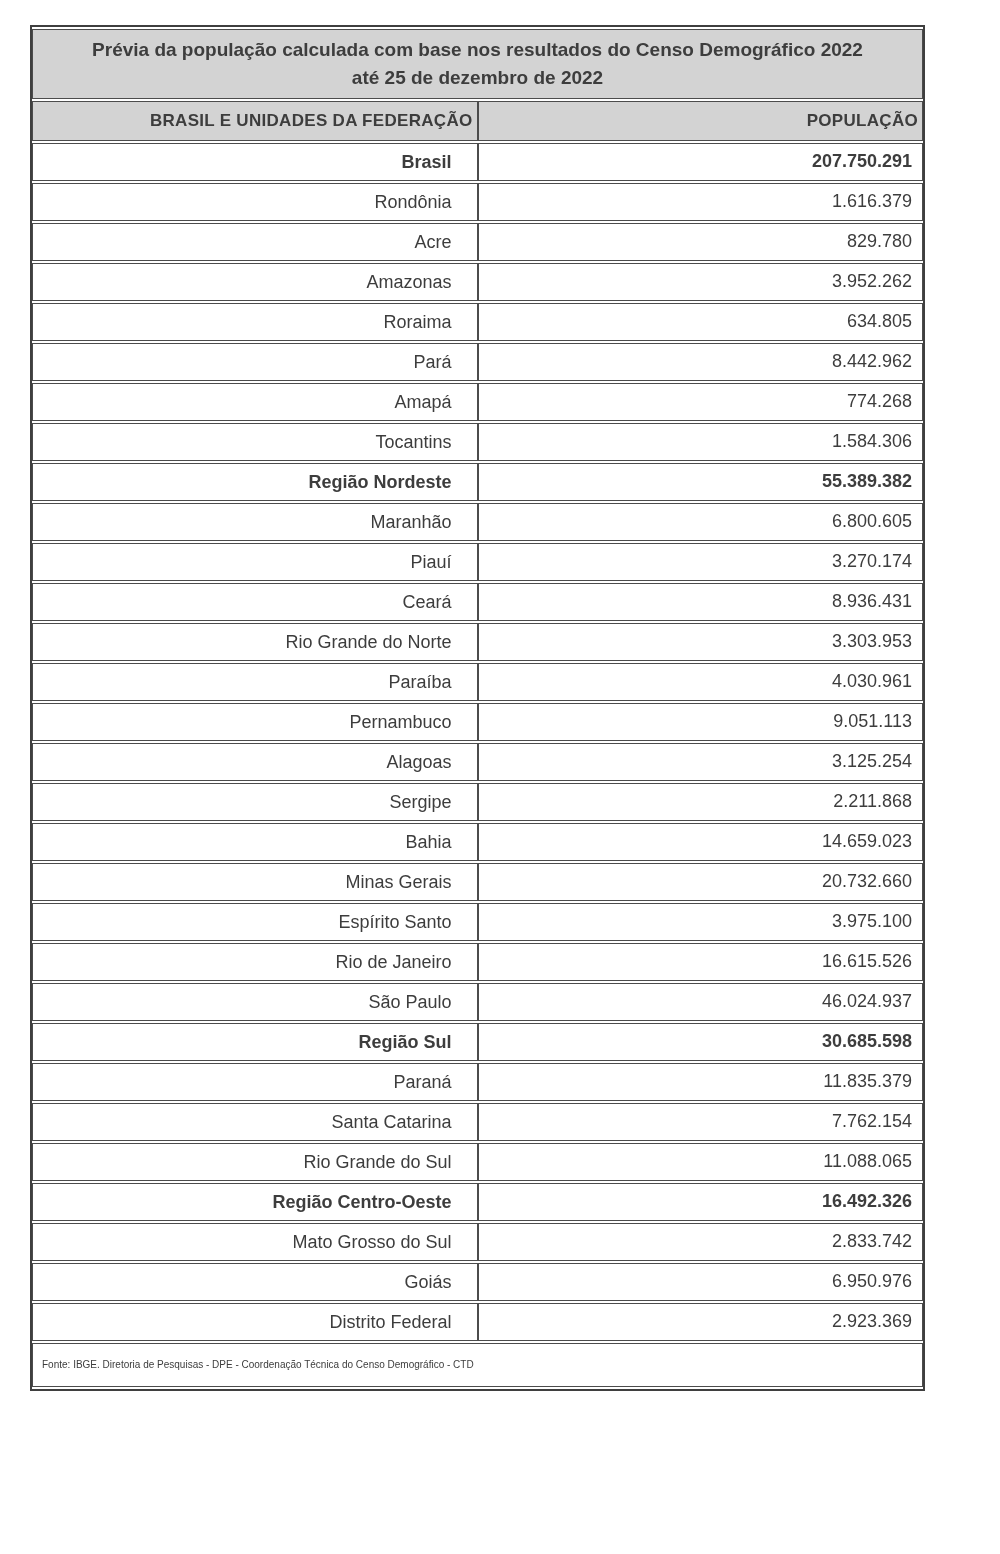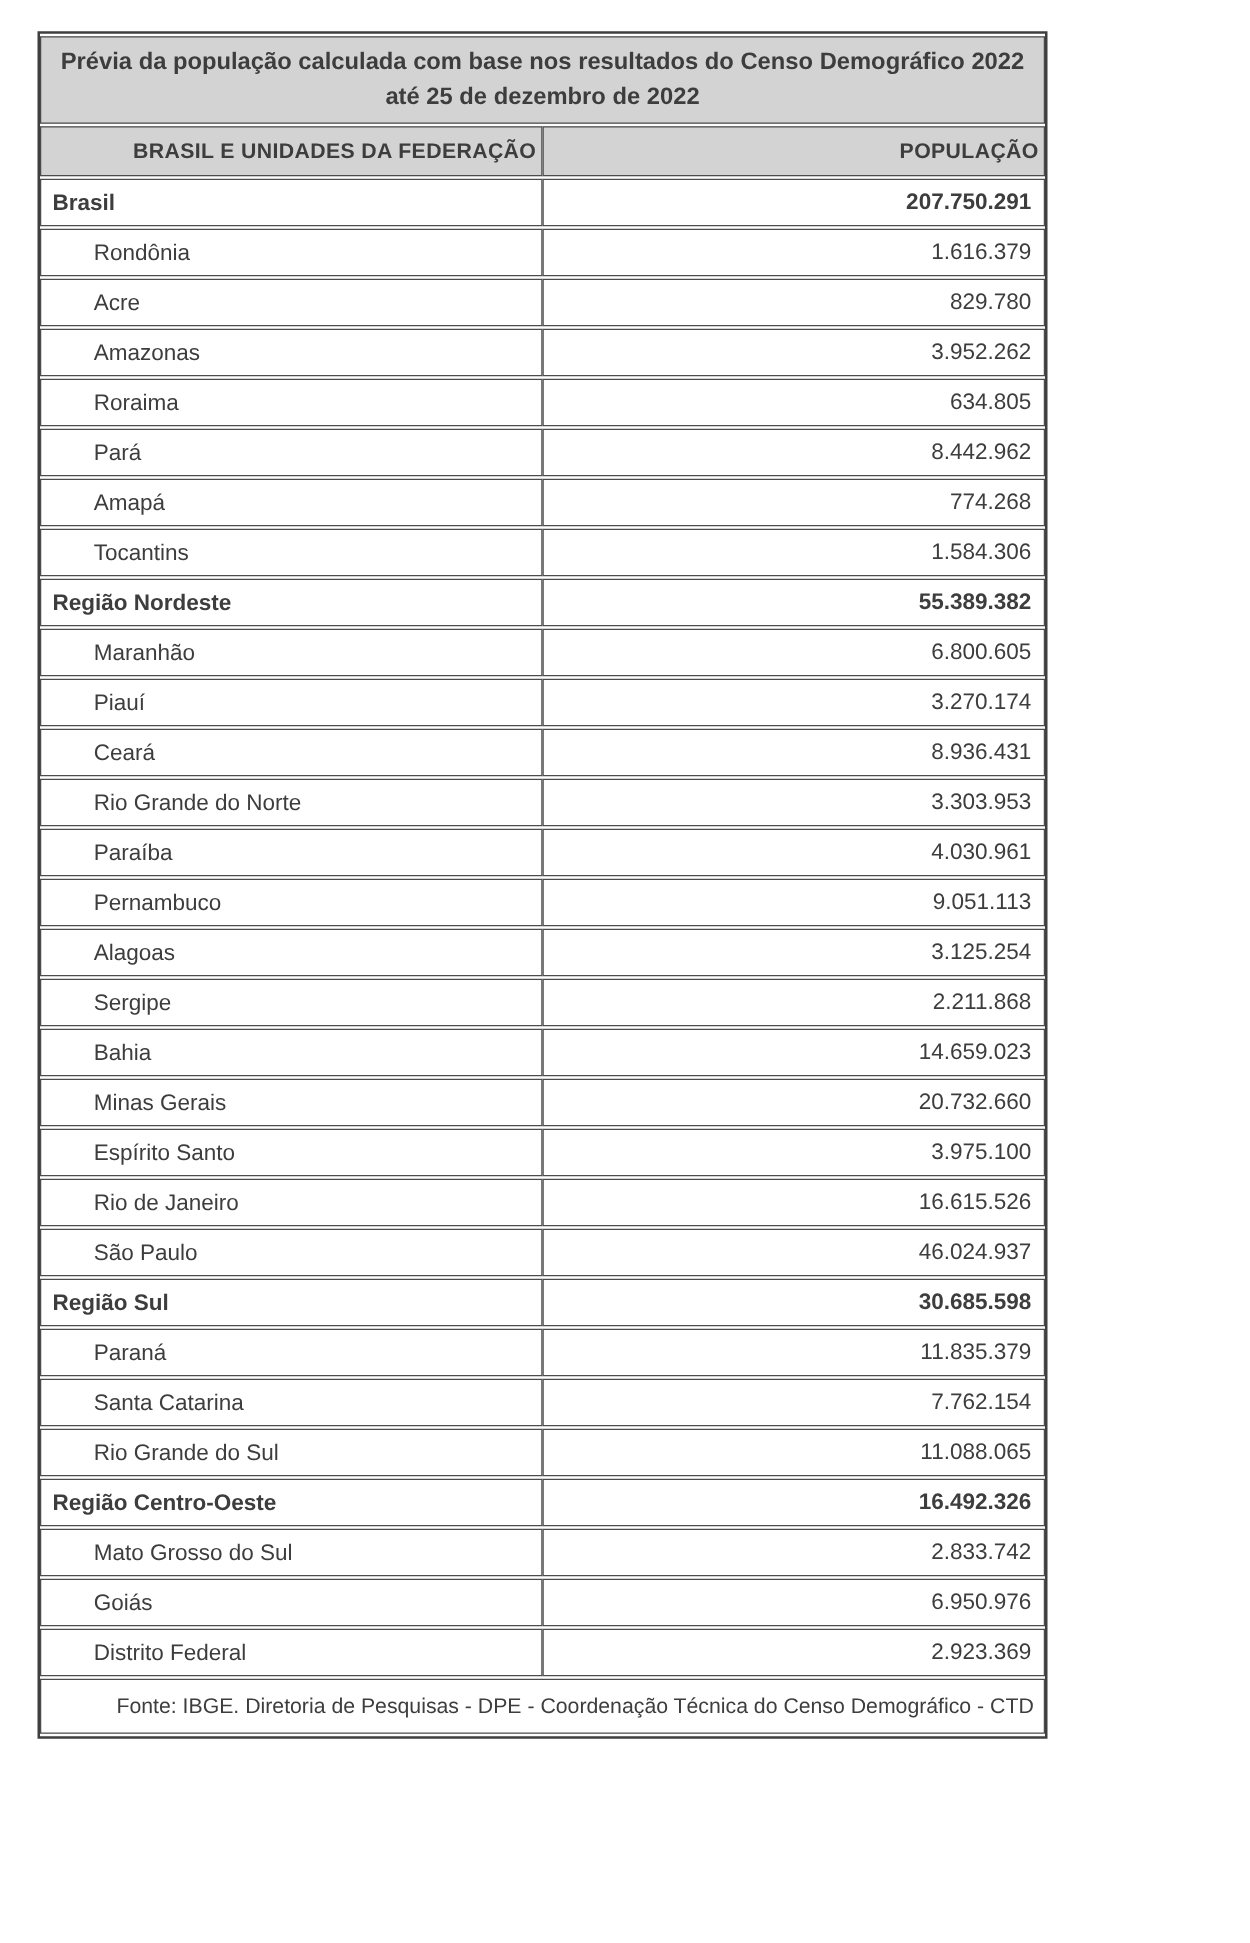--- a/index.html
+++ b/index.html
@@ -10,21 +10,21 @@
   }
   body {
     width: 1000px;
     height: 1554px;
     position: relative;
   }
   .page {
     padding: 25px 0 0 30px;
   }
   table.pop-table {
-    width: 808px;
+    width: 895px;
     border-collapse: separate;
     border-spacing: 0 2px;
     border: 2px solid #3f3f3f;
     background: #ffffff;
     table-layout: fixed;
   }
   table.pop-table td,
   table.pop-table th {
     border: 1px solid #4c4c4c;
     color: #3d3d3d;
@@ -46,45 +46,45 @@
     text-align: right;
     padding: 8px 4px;
     letter-spacing: 0.3px;
   }
   .col-head-label { width: 564px; }
   .col-head-value { width: 331px; }
   .cell-label {
     font-size: 18px;
     line-height: 22px;
     padding: 7px 25px 7px 9px;
-    text-align: left;
+    text-align: right;
     overflow: hidden;
     white-space: nowrap;
   }
   .cell-value {
     font-size: 18px;
     line-height: 22px;
     padding: 4px 10px 7px 8px;
     text-align: right;
     white-space: nowrap;
   }
   tr.row-total .cell-label,
   tr.row-total .cell-value,
   tr.row-region .cell-label,
   tr.row-region .cell-value {
     font-weight: bold;
   }
   tr.row-state .cell-label {
     padding-left: 42px;
   }
   .footer-cell {
-    font-size: 17px;
+    font-size: 10px;
     line-height: 20px;
     padding: 11px 8px 11px 9px;
-    text-align: right;
+    text-align: left;
   }
 </style>
 </head>
 <body>
 
 <div class="page">
   <table class="pop-table">
     <thead>
       <tr>
         <td class="title-cell" colspan="2">

